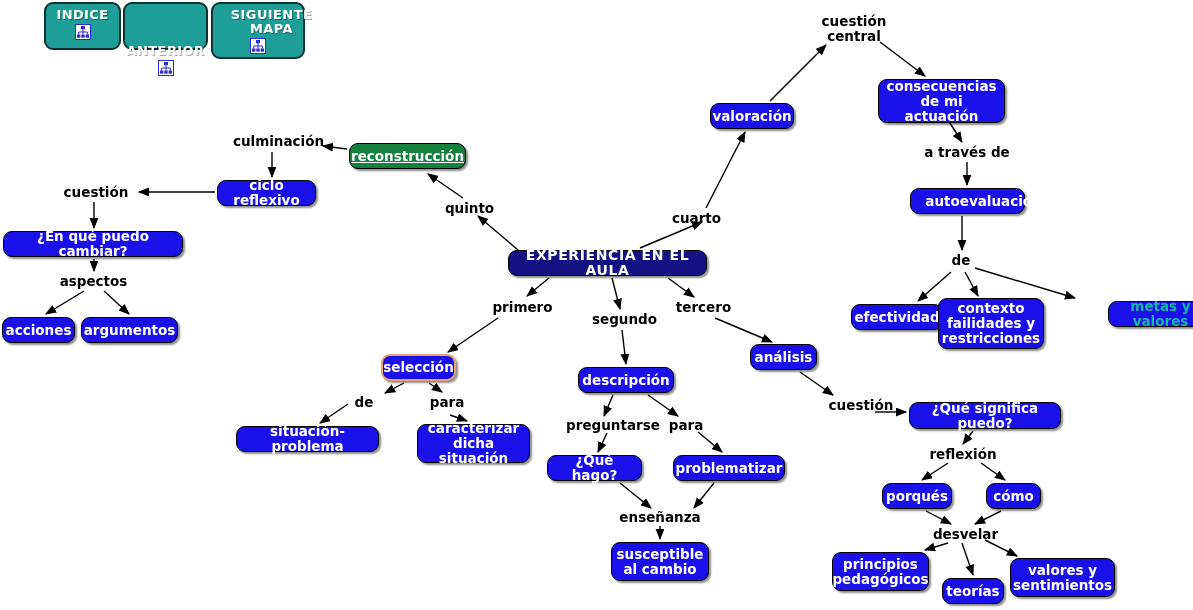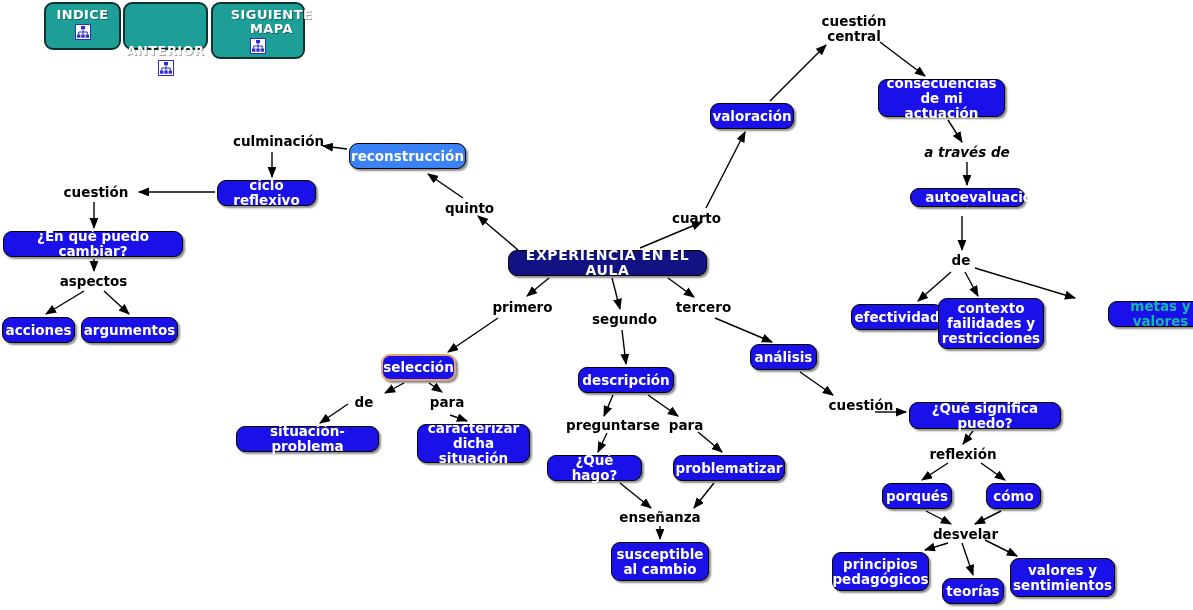--- a/index.html
+++ b/index.html
@@ -187,21 +187,21 @@
             <rect x="2" y="10.5" width="3.4" height="3.2" fill="#2b2bd0"></rect>
             <rect x="6.3" y="10.5" width="3.4" height="3.2" fill="#2b2bd0"></rect>
             <rect x="10.6" y="10.5" width="3.4" height="3.2" fill="#2b2bd0"></rect>
             <path d="M8 5.2 L8 8 M3.7 10.5 L3.7 8 L12.3 8 L12.3 10.5 M8 8 L8 10.5" stroke="#2b2bd0" stroke-width="1" fill="none"></path>
           </svg></span>
       </div>
     </div>
   <div id="label-layer">
       <div class="linklabel" style="left: 816px; top: 14px; width: 76px; color: rgb(0, 0, 0);">cuestión
 central</div>
-      <div class="linklabel" style="left: 920px; top: 145px; width: 94px; color: rgb(0, 0, 0); font-style: italic;">a través de</div>
+      <div class="linklabel" style="left: 920px; top: 145px; width: 94px; color: rgb(0, 0, 0);">a través de</div>
       <div class="linklabel" style="left: 949px; top: 253px; width: 24px; color: rgb(0, 0, 0);">de</div>
       <div class="linklabel" style="left: 230px; top: 134px; width: 97px; color: rgb(0, 0, 0);">culminación</div>
       <div class="linklabel" style="left: 60px; top: 185px; width: 72px; color: rgb(0, 0, 0);">cuestión</div>
       <div class="linklabel" style="left: 56px; top: 274px; width: 75px; color: rgb(0, 0, 0);">aspectos</div>
       <div class="linklabel" style="left: 443px; top: 201px; width: 53px; color: rgb(0, 0, 0);">quinto</div>
       <div class="linklabel" style="left: 670px; top: 211px; width: 53px; color: rgb(0, 0, 0);">cuarto</div>
       <div class="linklabel" style="left: 491px; top: 300px; width: 63px; color: rgb(0, 0, 0);">primero</div>
       <div class="linklabel" style="left: 588px; top: 312px; width: 73px; color: rgb(0, 0, 0);">segundo</div>
       <div class="linklabel" style="left: 673px; top: 300px; width: 61px; color: rgb(0, 0, 0);">tercero</div>
       <div class="linklabel" style="left: 352px; top: 395px; width: 24px; color: rgb(0, 0, 0);">de</div>
@@ -209,29 +209,29 @@
       <div class="linklabel" style="left: 564px; top: 418px; width: 98px; color: rgb(0, 0, 0);">preguntarse</div>
       <div class="linklabel" style="left: 666px; top: 418px; width: 40px; color: rgb(0, 0, 0);">para</div>
       <div class="linklabel" style="left: 617px; top: 510px; width: 86px; color: rgb(0, 0, 0);">enseñanza</div>
       <div class="linklabel" style="left: 825px; top: 398px; width: 72px; color: rgb(0, 0, 0);">cuestión</div>
       <div class="linklabel" style="left: 927px; top: 447px; width: 72px; color: rgb(0, 0, 0);">reflexión</div>
       <div class="linklabel" style="left: 930px; top: 527px; width: 71px; color: rgb(0, 0, 0);">desvelar</div>
     </div>
   <div id="node-layer">
       <div class="node central" style="left: 508px; top: 250px; width: 199px; height: 26px; background: rgb(18, 18, 131); color: rgb(255, 255, 255);">EXPERIENCIA EN EL AULA</div>
       <div class="node" style="left: 710px; top: 103px; width: 84px; height: 26px; background: rgb(26, 16, 232); color: rgb(255, 255, 255);">valoración</div>
-      <div class="node" style="left: 878px; top: 79px; width: 127px; height: 38px; background: rgb(26, 16, 232); color: rgb(255, 255, 255);">consecuencias
+      <div class="node" style="left: 878px; top: 79px; width: 127px; height: 44px; background: rgb(26, 16, 232); color: rgb(255, 255, 255);">consecuencias
 de mi actuación</div>
-      <div class="node" style="left: 910px; top: 188px; width: 115px; height: 19px; background: rgb(26, 16, 232); color: rgb(255, 255, 255); padding-left: 40px;">autoevaluación</div>
+      <div class="node" style="left: 910px; top: 188px; width: 115px; height: 26px; background: rgb(26, 16, 232); color: rgb(255, 255, 255); padding-left: 40px;">autoevaluación</div>
       <div class="node" style="left: 851px; top: 304px; width: 92px; height: 26px; background: rgb(26, 16, 232); color: rgb(255, 255, 255);">efectividad</div>
       <div class="node" style="left: 938px; top: 298px; width: 106px; height: 51px; background: rgb(26, 16, 232); color: rgb(255, 255, 255);">contexto
 failidades y
 restricciones</div>
       <div class="node" style="left: 1108px; top: 301px; width: 105px; height: 26px; background: rgb(26, 16, 232); color: #14b8a6;">metas y valores</div>
-      <div class="node" style="left: 349px; top: 143px; width: 117px; height: 26px; background: #3b82f6; color: rgb(255, 255, 255);">reconstrucción</div>
+      <div class="node" style="left: 349px; top: 143px; width: 117px; height: 26px; background: #15803d; color: rgb(255, 255, 255); text-decoration: underline;">reconstrucción</div>
       <div class="node" style="left: 217px; top: 180px; width: 99px; height: 26px; background: rgb(26, 16, 232); color: rgb(255, 255, 255);">ciclo reflexivo</div>
       <div class="node" style="left: 3px; top: 231px; width: 180px; height: 26px; background: rgb(26, 16, 232); color: rgb(255, 255, 255);">¿En qué puedo cambiar?</div>
       <div class="node" style="left: 2px; top: 317px; width: 73px; height: 26px; background: rgb(26, 16, 232); color: rgb(255, 255, 255);">acciones</div>
       <div class="node" style="left: 81px; top: 317px; width: 97px; height: 26px; background: rgb(26, 16, 232); color: rgb(255, 255, 255);">argumentos</div>
       <div class="node selected" style="left: 381px; top: 354px; width: 75px; height: 27px; background: rgb(26, 16, 232); color: rgb(255, 255, 255);">selección</div>
       <div class="node" style="left: 236px; top: 426px; width: 143px; height: 26px; background: rgb(26, 16, 232); color: rgb(255, 255, 255);">situación-problema</div>
       <div class="node" style="left: 417px; top: 424px; width: 113px; height: 39px; background: rgb(26, 16, 232); color: rgb(255, 255, 255);">caracterizar
 dicha situación</div>
       <div class="node" style="left: 578px; top: 367px; width: 96px; height: 26px; background: rgb(26, 16, 232); color: rgb(255, 255, 255);">descripción</div>
       <div class="node" style="left: 547px; top: 455px; width: 95px; height: 26px; background: rgb(26, 16, 232); color: rgb(255, 255, 255);">¿Qué hago?</div>

